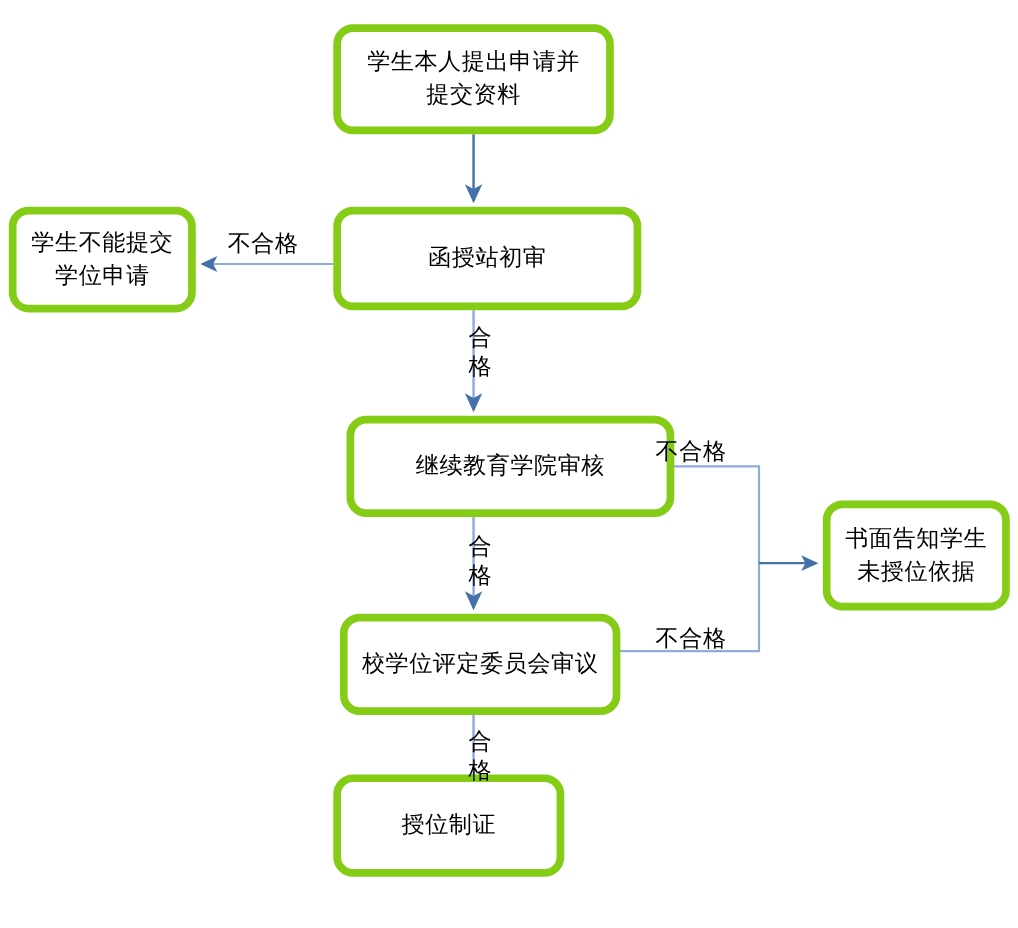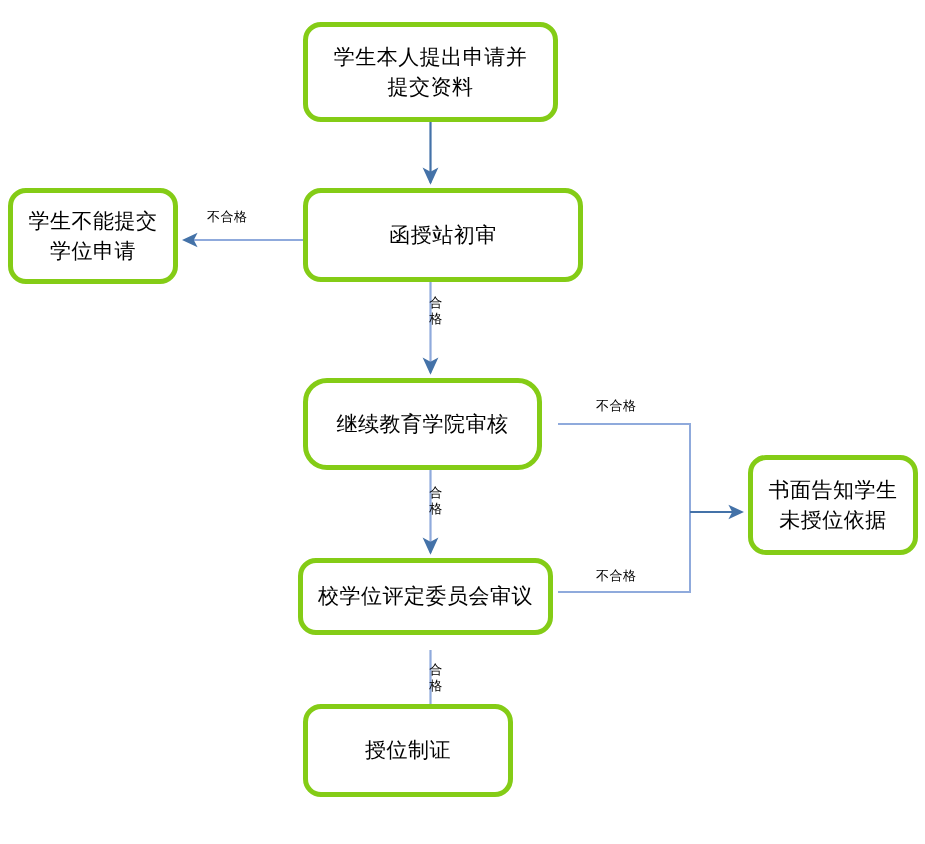--- a/index.html
+++ b/index.html
@@ -17,37 +17,37 @@
   #wires{
     position:absolute;
     left:0; top:0;
     width:925px; height:844px;
     pointer-events:none;
   }
   .node{
     position:absolute;
     box-sizing:border-box;
     background:#ffffff;
-    border:5px solid #84cc16;
+    border:7px solid #84cc16;
     border-radius:18px;
     display:flex;
     align-items:center;
     justify-content:center;
     text-align:center;
     color:#000000;
     font-size:21px;
     line-height:1.45;
     letter-spacing:0.5px;
     white-space:pre-line;
     z-index:2;
   }
   .edge-label{
     position:absolute;
     color:#000000;
-    font-size:13px;
+    font-size:21px;
     line-height:1.1;
     letter-spacing:0.5px;
     white-space:pre-line;
     z-index:3;
     background:transparent;
   }
   .edge-label.vert{
     width:20px;
     text-align:center;
     line-height:1.25;
@@ -102,23 +102,23 @@
   </svg>
 
   <div class="node" style="left:303px;top:22px;width:255px;height:100px;">学生本人提出申请并
 提交资料</div>
 
   <div class="node" style="left:303px;top:188px;width:280px;height:94px;">函授站初审</div>
 
   <div class="node" style="left:8px;top:188px;width:170px;height:96px;">学生不能提交
 学位申请</div>
 
-  <div class="node" style="left:303px;top:378px;width:239px;height:92px;border-radius:24px;">继续教育学院审核</div>
+  <div class="node" style="left:315px;top:378px;width:298px;height:92px;">继续教育学院审核</div>
 
-  <div class="node" style="left:298px;top:558px;width:255px;height:77px;">校学位评定委员会审议</div>
+  <div class="node" style="left:309px;top:558px;width:255px;height:92px;">校学位评定委员会审议</div>
 
   <div class="node" style="left:748px;top:455px;width:170px;height:100px;">书面告知学生
 未授位依据</div>
 
   <div class="node" style="left:303px;top:704px;width:210px;height:93px;">授位制证</div>
 
   <div class="edge-label horiz" style="left:207px;top:210px;">不合格</div>
 
   <div class="edge-label vert" style="left:426px;top:295px;">合
 格</div>

